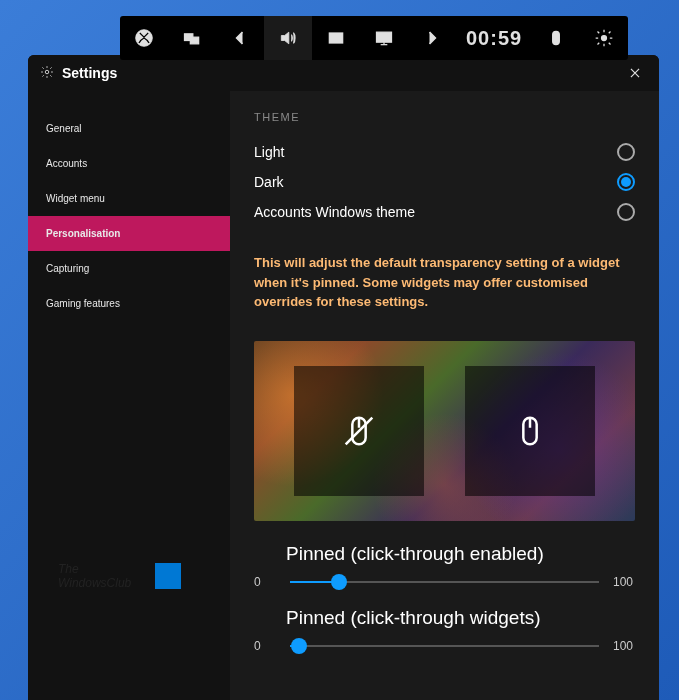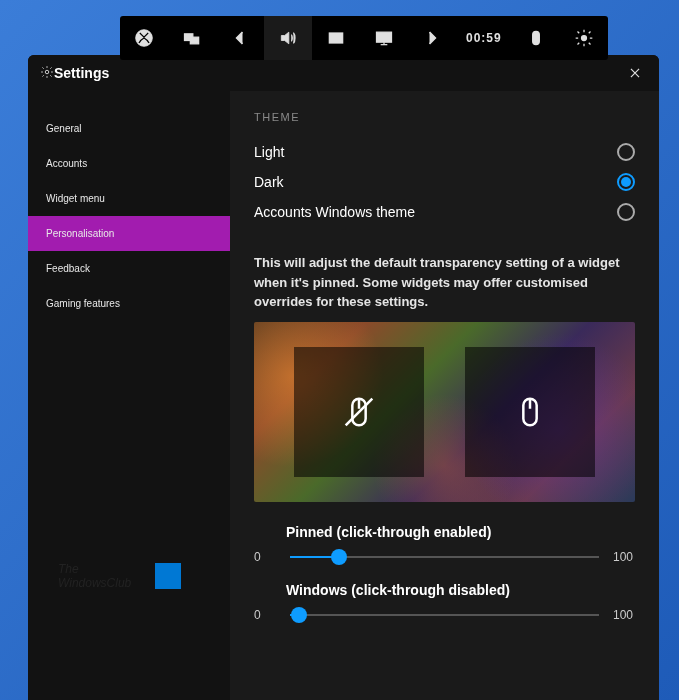--- a/index.html
+++ b/index.html
@@ -25,40 +25,40 @@
   }
   .tb-item {
     width: 48px; height: 44px;
     display: flex; align-items: center; justify-content: center;
     color: #e0e0e0;
     position: relative;
   }
   .tb-item.active { background: #1a1a1a; }
   .tb-clock {
     width: auto; padding: 0 10px;
-    font-size: 12px; font-weight: 600; letter-spacing: 1px;
+    font-size: 20px; font-weight: 600; letter-spacing: 1px;
   }
   .tb-item svg { width: 20px; height: 20px; fill: #e0e0e0; stroke: #e0e0e0; }
 
   
   .panel {
     position: absolute;
     top: 55px; left: 28px; right: 20px; bottom: 0;
     background: #121212;
     border-radius: 6px 6px 0 0;
     overflow: hidden;
     display: flex; flex-direction: column;
   }
   .panel-header {
     height: 36px;
     display: flex; align-items: center; justify-content: space-between;
     padding: 0 12px;
     background: #121212;
   }
-  .panel-header-left { display:flex; align-items:flex-start; font-size:14px; font-weight:600; }
+  .panel-header-left { display:flex; align-items:flex-start; gap:8px; font-size:14px; font-weight:600; }
   .panel-header-left svg { width:14px; height:14px; fill:#e0e0e0; }
   .close-btn { width:24px; height:24px; display:flex; align-items:center; justify-content:center; cursor:pointer; }
   .close-btn svg { width:14px; height:14px; stroke:#e0e0e0; }
 
   .panel-body { flex:1; display:flex; overflow:hidden; }
 
   
   .sidebar {
     width: 202px;
     background: #121212;
@@ -66,21 +66,22 @@
     flex-shrink: 0;
     position: relative;
   }
   .side-item {
     padding: 12px 18px;
     font-size: 10px;
     color: #e8e8e8;
     cursor: pointer;
   }
   .side-item.selected {
-    background: #a21caf;
+    background: #be185d;
+    font-weight: bold;
   }
 
   .watermark {
     position: absolute;
     bottom: 110px; left: 30px;
     display:flex; align-items:center; gap:24px;
     color:#222;
     font-size: 12px;
   }
   .watermark .sq { width:26px; height:26px; background:#0078d4; }
@@ -104,21 +105,21 @@
     display:flex; justify-content:space-between; align-items:center;
     padding: 6px 0;
   }
   .radio-circle {
     width:18px; height:18px; border:2px solid #aaa; border-radius:50%;
     display:flex; align-items:center; justify-content:center;
   }
   .radio-circle.checked { border-color:#0e9cff; }
   .radio-dot { width:10px; height:10px; border-radius:50%; background:#0e9cff; }
 
-  .desc { color:#e5e5e5; font-size:13px; line-height:1.5; margin-bottom:10px; font-weight:600; }
+  .desc { color:#fdba74; font-size:13px; line-height:1.5; margin-bottom:29px; font-weight:600; }
 
   .preview {
     height: 180px;
     background: linear-gradient(135deg, #5a3a20 0%, #8b4a2a 20%, #4a6a2a 40%, #3a2a5a 60%, #6a3a4a 80%, #2a3a5a 100%);
     border-radius: 2px;
     display:flex; align-items:center; justify-content:space-evenly;
     margin-bottom: 22px;
     position:relative;
     overflow:hidden;
   }
@@ -132,21 +133,21 @@
   }
   .preview-box {
     width:130px; height:130px;
     background:rgba(0,0,0,0.55);
     display:flex; align-items:center; justify-content:center;
     position:relative; z-index:1;
   }
   .preview-box svg { width:40px; height:40px; stroke:#fff; fill:none; stroke-width:1.5; }
 
   .slider-group { margin-bottom: 18px; }
-  .slider-label { font-size:14px; font-weight:700; margin-bottom:10px;padding-left:32px; }
+  .slider-label { font-size:19px; font-weight:400; margin-bottom:10px;padding-left:32px; }
   .slider-wrap { display:flex; align-items:center; gap:12px; }
   .slider-end { font-size:12px; color:#ccc; width:24px; }
   .slider-end.right { text-align:center; }
   .slider-track {
     flex:1; height:2px; background:#555; position:relative;
   }
   .slider-fill {
     position:absolute; left:0; top:0; bottom:0; background:#0e9cff;
   }
   .slider-thumb {
@@ -235,21 +236,21 @@
     </div>
   </div>
 
   <div class="panel-body">
 
     <div class="sidebar">
       <div class="side-item">General</div>
       <div class="side-item">Accounts</div>
       <div class="side-item">Widget menu</div>
       <div class="side-item selected">Personalisation</div>
-      <div class="side-item">Feedback</div>
+      <div class="side-item">Capturing</div>
       <div class="side-item">Gaming features</div>
 
       <div class="watermark">
         <div style="font-style:italic;">
           <div>The</div>
           <div>WindowsClub</div>
         </div>
         <div class="sq"></div>
       </div>
     </div>
@@ -298,21 +299,21 @@
           <span class="slider-end">0</span>
           <div class="slider-track">
             <div class="slider-fill" style="width:16%"></div>
             <div class="slider-thumb" style="left:16%"></div>
           </div>
           <span class="slider-end right">100</span>
         </div>
       </div>
 
       <div class="slider-group">
-        <div class="slider-label">Windows (click-through disabled)</div>
+        <div class="slider-label">Pinned (click-through widgets)</div>
         <div class="slider-wrap">
           <span class="slider-end">0</span>
           <div class="slider-track">
             <div class="slider-fill" style="width:3%"></div>
             <div class="slider-thumb" style="left:3%"></div>
           </div>
           <span class="slider-end right">100</span>
         </div>
       </div>
 

